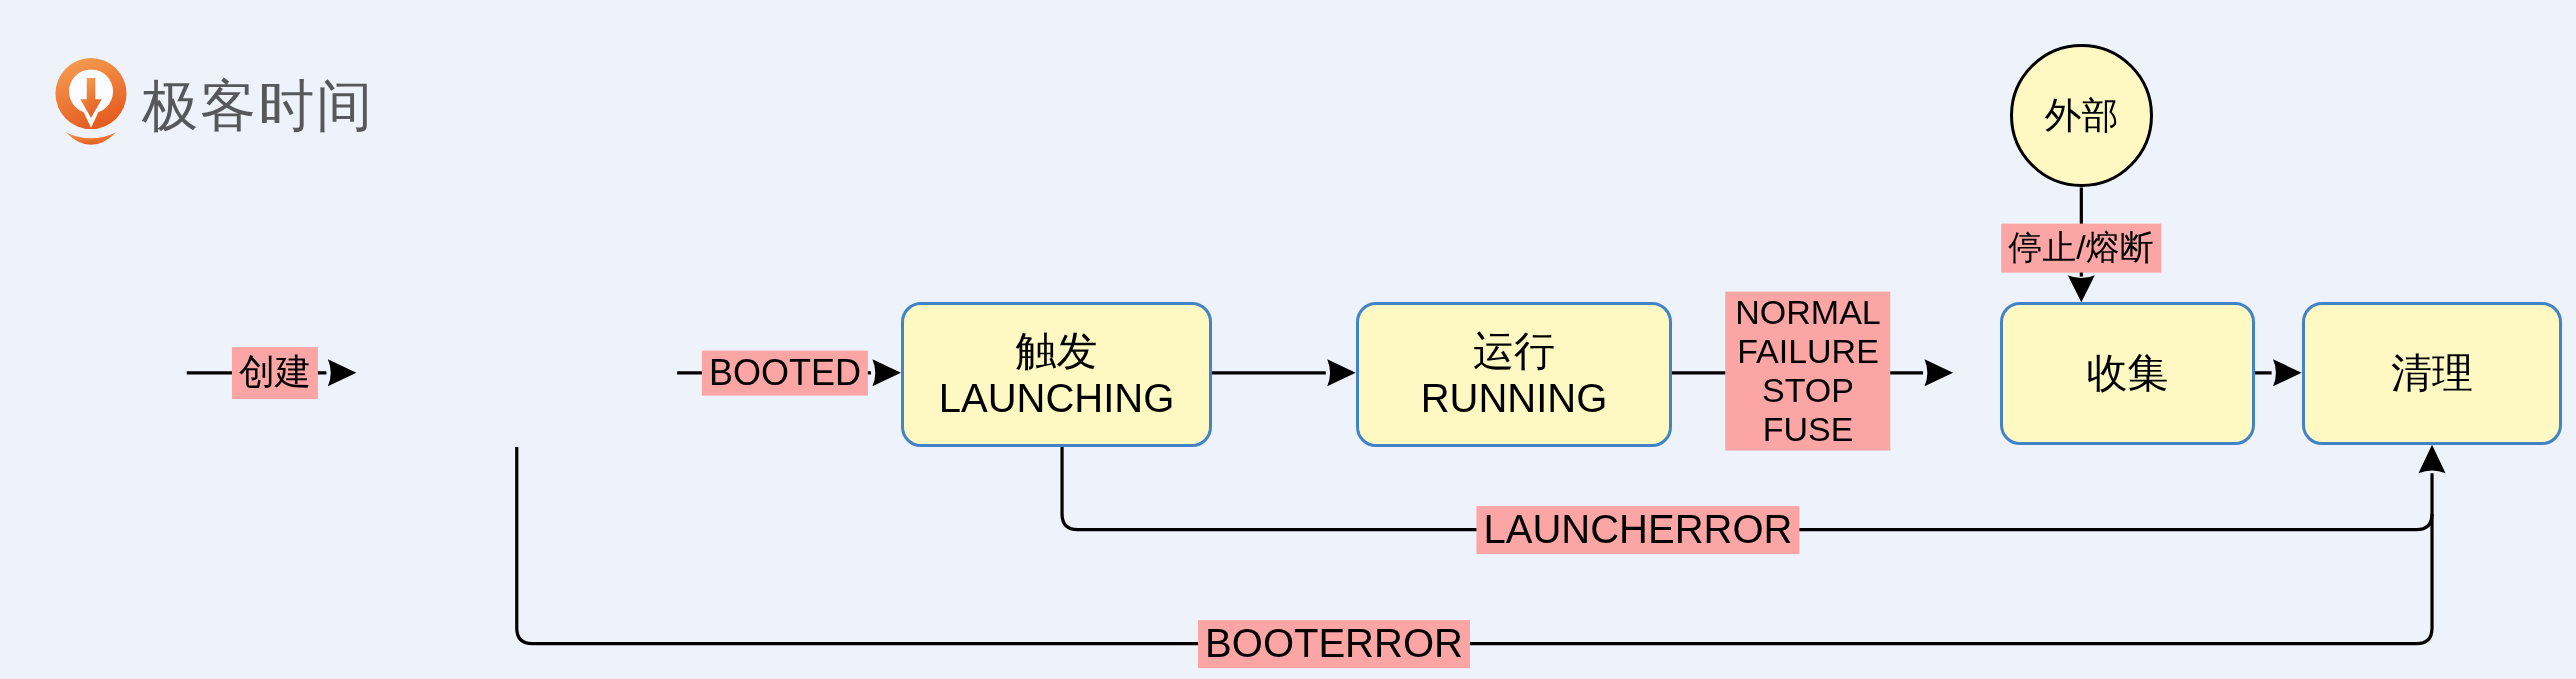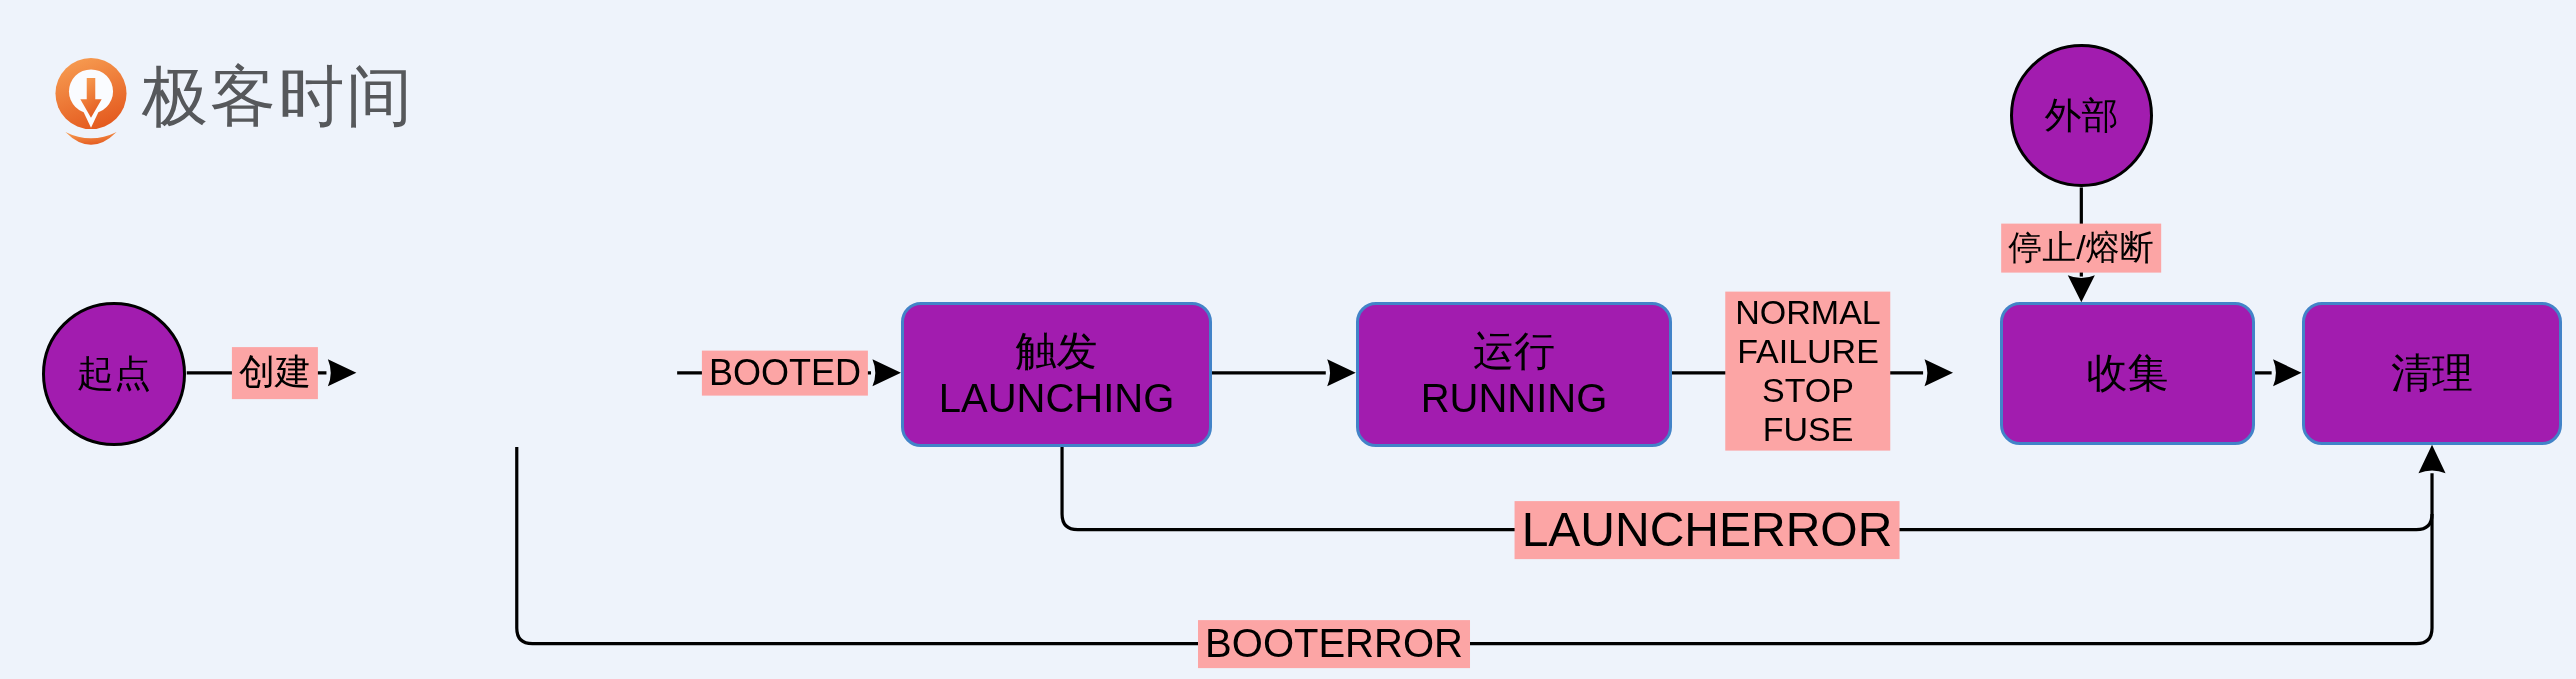--- a/index.html
+++ b/index.html
@@ -30,22 +30,22 @@
   .logo-icon {
     position: absolute;
     left: 0;
     top: 0;
     width: 74px;
     height: 91px;
   }
   .logo-text {
     position: absolute;
     left: 88px;
-    top: 5px;
-    font-size: 66px;
+    top: 15px;
+    font-size: 56px;
     line-height: 66px;
     letter-spacing: 2.1px;
     color: #56585b;
     white-space: nowrap;
   }
   
   svg.wires {
     position: absolute;
     left: 0;
     top: 0;
@@ -58,21 +58,21 @@
     stroke-width: 4.5;
   }
   .head {
     fill: #000;
     stroke: none;
   }
   
   .node {
     position: absolute;
     box-sizing: border-box;
-    background: #a21caf;
+    background: #fef9c3;
     display: flex;
     flex-direction: column;
     align-items: center;
     justify-content: center;
     text-align: center;
   }
   .node.box {
     border: 3.6px solid #4283c8;
     border-radius: 20px;
     top: 302px;
@@ -106,21 +106,21 @@
     transform: translate(-50%, -50%);
     background: #fca5a5;
     padding: 1.4px 7.1px;
     white-space: nowrap;
     text-align: center;
   }
   #lbl-create     { left: 275px;  top: 373px; font-size: 36px; }
   #lbl-booted     { left: 785px; top: 373px; font-size: 36px; }
   #lbl-run-result { left: 1808px; top: 371px; font-size: 34px; line-height: 39px; padding: 1.4px 10px; }
   #lbl-stopfuse   { left: 2081px; top: 248px; font-size: 34px; }
-  #lbl-launcherror{ left: 1707px; top: 530px; font-size: 48px; }
+  #lbl-launcherror{ left: 1638px; top: 530px; font-size: 40px; }
   #lbl-booterror  { left: 1334px; top: 644px; font-size: 40px; }
 </style>
 </head>
 <body>
 
 <div id="canvas">
 
   <div class="logo">
     <svg class="logo-icon" viewBox="0 0 104 128">
       <defs>
@@ -157,23 +157,20 @@
 
     <path class="wire" d="M 2920 263 V 388"></path>
     <path class="head" d="M 2920 424 L 2901 386 Q 2920 394 2939 386 Z"></path>
 
     <path class="wire" d="M 1490 627 V 721 Q 1490 743 1512 743 H 3390 Q 3412 743 3412 721"></path>
 
     <path class="wire" d="M 725 627 V 881 Q 725 903 747 903 H 3390 Q 3412 903 3412 881 V 664"></path>
     <path class="head" d="M 3412 624 L 3393 664 Q 3412 656 3431 664 Z"></path>
   </svg>
 
-  <div class="node circle" id="node-start">
-    <span>起点</span>
-  </div>
 
 
   <div class="node box" id="node-launching">
     <div class="zh">触发</div>
     <div class="en">LAUNCHING</div>
   </div>
 
   <div class="node box" id="node-running">
     <div class="zh">运行</div>
     <div class="en">RUNNING</div>

